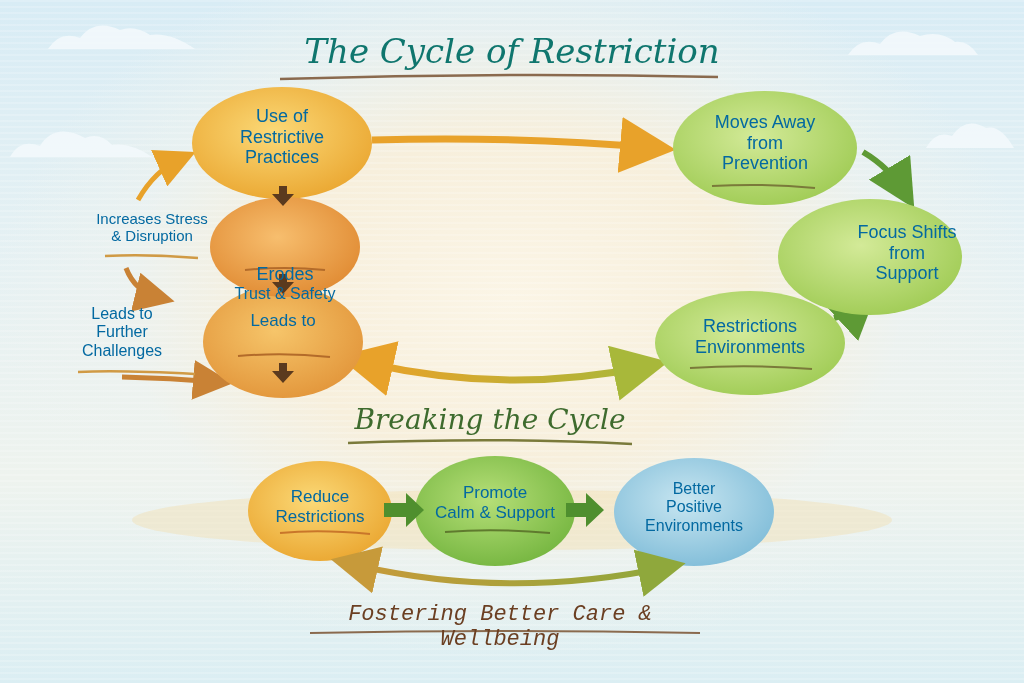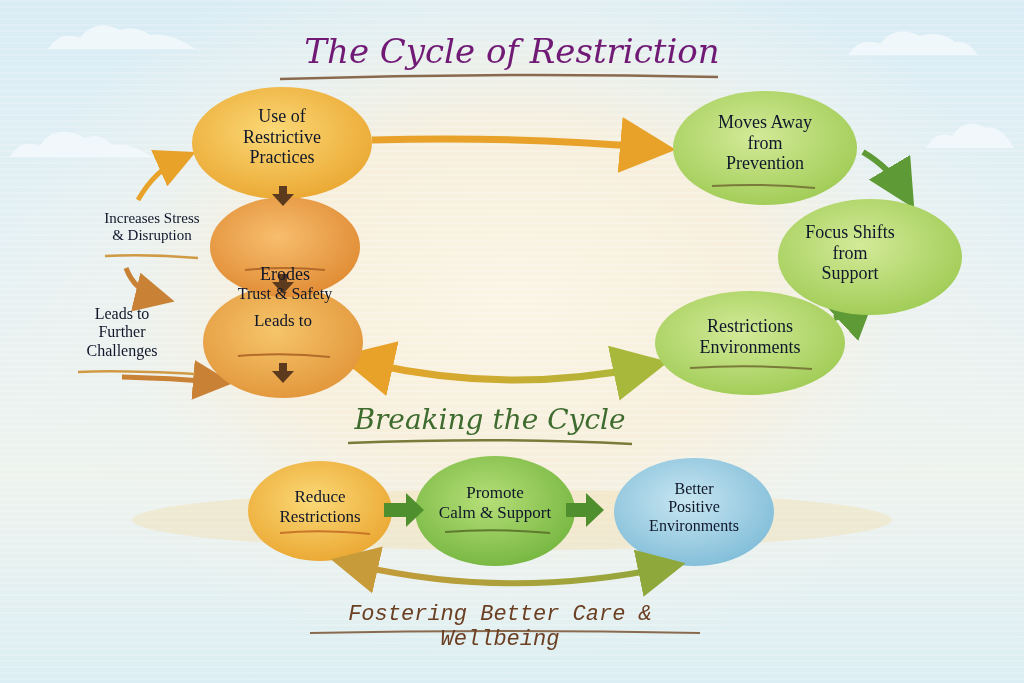--- a/index.html
+++ b/index.html
@@ -5,23 +5,23 @@
   html, body { margin:0; padding:0; }
   body { width:1024px; height:683px; overflow:hidden; position:relative;
     font-family: "DejaVu Sans", sans-serif; }
   #bg { position:absolute; left:0; top:0; width:1024px; height:683px;
     background: radial-gradient(ellipse 520px 360px at 512px 300px, #fbf5e6 0%, #f7efdc 45%, rgba(238,242,238,0.6) 75%, rgba(214,234,244,0) 100%),
                 linear-gradient(180deg, #d8ecf5 0%, #e6f1f3 40%, #eef3ee 70%, #dbeef3 100%);
   }
   .lines { position:absolute; left:0; top:0; width:1024px; height:683px;
     background: repeating-linear-gradient(180deg, rgba(255,255,255,0.18) 0px, rgba(255,255,255,0.18) 2px, rgba(0,0,0,0) 2px, rgba(0,0,0,0) 6px); }
   svg.layer { position:absolute; left:0; top:0; }
-  .txt { position:absolute; text-align:center; color:#0f172a;
-    font-family: Liberation Serif, serif; line-height:1.15; }
-  .title { font-family:"DejaVu Serif", serif; font-style:italic; color:#701a75; font-size:34px; }
+  .txt { position:absolute; text-align:center; color:#0369a1;
+    font-family: Liberation Sans, sans-serif; line-height:1.15; }
+  .title { font-family:"DejaVu Serif", serif; font-style:italic; color:#0f766e; font-size:34px; }
   .sub { font-family:"DejaVu Serif", serif; font-style:italic; color:#3e6b2e; font-size:28px; }
   .footer { font-family:Liberation Mono, monospace; font-style:italic; color:#6b3f22; font-size:22px; }
   .node { font-size:18px; }
   .side { font-size:16px; }
 </style>
 </head>
 <body>
 
 <div id="bg"></div>
 <div class="lines"></div>
@@ -155,21 +155,21 @@
   <div>Trust &amp; Safety</div>
 </div>
 <div class="txt node" style="left:198px; top:311px; width:170px; font-size:15px;">
   <div style="font-size:17px;">Leads to</div>
 </div>
 <div class="txt node" style="left:685px; top:112px; width:160px;">
   <div>Moves Away</div>
   <div>from</div>
   <div>Prevention</div>
 </div>
-<div class="txt node" style="left:770px; top:222px; width:160px;">
+<div class="txt node" style="left:827px; top:222px; width:160px;">
   <div>Focus Shifts</div>
   <div>from</div>
   <div>Support</div>
 </div>
 <div class="txt node" style="left:670px; top:316px; width:160px;">
   <div>Restrictions</div>
   <div>Environments</div>
 </div>
 
 <div class="txt side" style="left:78px; top:210px; width:148px; font-size:15px;">

